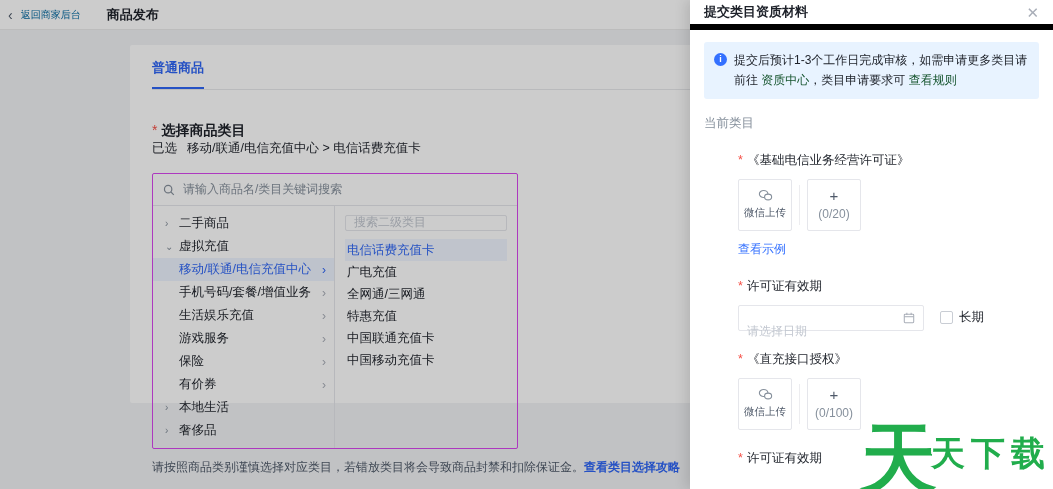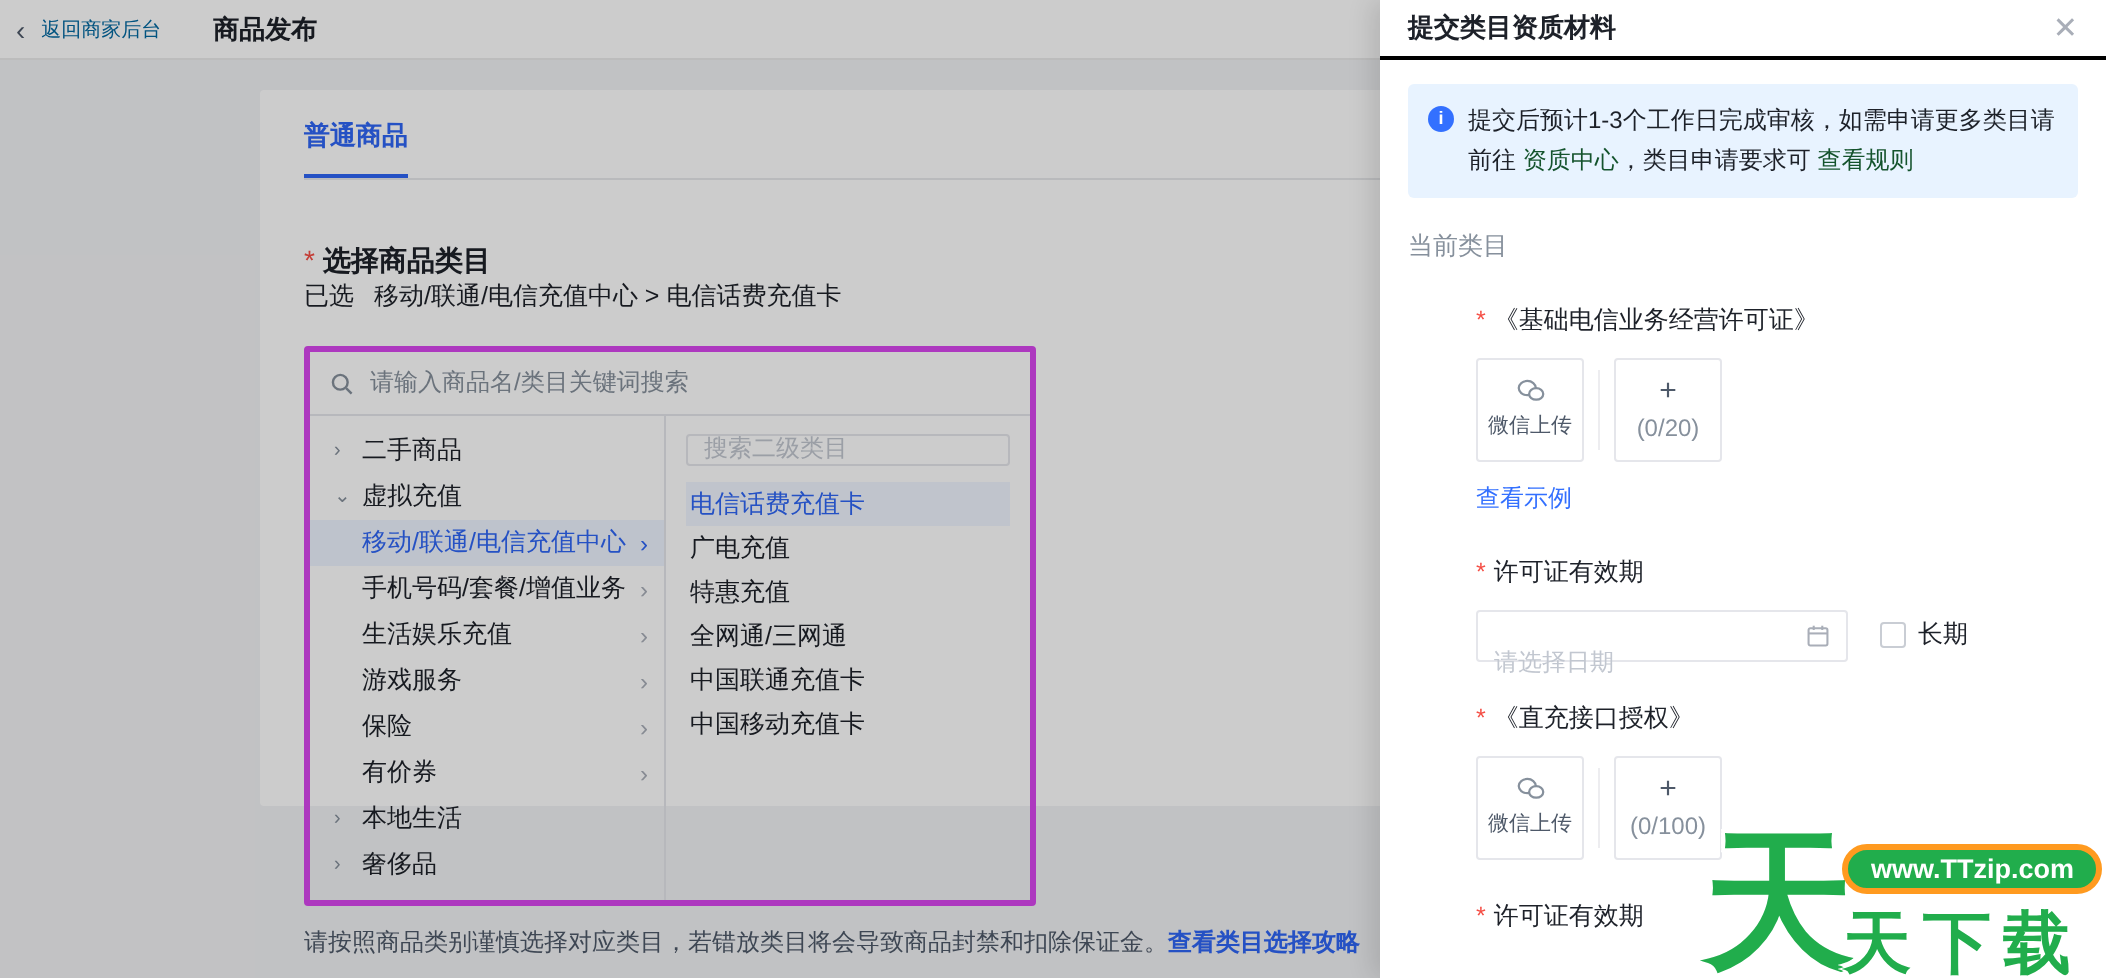--- a/index.html
+++ b/index.html
@@ -24,21 +24,21 @@
   }
   .tab-row { border-bottom:1px solid #e8e9eb; padding-top:14px; }
   .tab {
     display:inline-block; color:#2f66f5; font-size:13px; font-weight:600;
     padding-bottom:10px; border-bottom:2px solid #2f66f5; cursor:pointer;
   }
   .section-heading { margin-top:32px; font-size:14px; font-weight:700; }
   .req { color:#f54e45; margin-right:4px; font-weight:400; }
   .selected-line { font-size:12.5px; color:#1d2129; display:flex; gap:10px; }
 
-  .cat-box { margin-top:16px; width:366px; border:3px solid #d946ef; border-radius:2px; }
+  .cat-box { margin-top:16px; width:366px; border:1px solid #d946ef; border-radius:2px; }
   .cat-search {
     display:flex; align-items:center; gap:8px; height:32px;
     padding:0 10px; border-bottom:1px solid #e5e6eb;
   }
   .cat-search .ph { color:#86909c; font-size:12px; }
   .cat-cols { display:flex; }
   .cat-tree { width:182px; padding:6px 0; }
   .tree-row {
     height:23px; display:flex; align-items:center; font-size:12.5px;
     color:#1d2129; padding:0 8px 0 12px; cursor:pointer; position:relative;
@@ -64,21 +64,21 @@
   
   .mask { position:absolute; inset:0; background:rgba(0,0,0,0.2); z-index:10; }
 
   
   .drawer {
     position:absolute; top:0; right:0; width:363px; height:489px; background:#fff;
     z-index:20; box-shadow:-4px 0 12px rgba(0,0,0,0.12); overflow:hidden;
   }
   .drawer-header {
     height:30px; display:flex; align-items:center; justify-content:space-between;
-    padding:0 14px; border-bottom:2px solid #000000;
+    padding:0 14px; border-bottom:6px solid #000000;
   }
   .drawer-title { font-size:13px; font-weight:700; color:#1d2129; }
   .close-btn { color:#a9aeb8; font-size:15px; cursor:pointer; line-height:1; }
   .drawer-body { padding:12px 14px 0 14px; }
 
   .notice {
     background:#e8f3ff; border-radius:3px; padding:8px 10px 8px 10px;
     font-size:12px; line-height:1.7; color:#1d2129; display:flex; gap:7px;
   }
   .info-icon {
@@ -210,22 +210,22 @@
         <div class="tree-row">
             <span class="pre">›</span>
             <span>奢侈品</span>
           </div>
       </div>
       <div class="cat-sub">
         <input class="sub-search" type="text" placeholder="搜索二级类目" style="">
         <div class="sub-list">
           <div class="sub-item sel">电信话费充值卡</div>
           <div class="sub-item">广电充值</div>
+          <div class="sub-item">全网通/三网通</div>
           <div class="sub-item">特惠充值</div>
-          <div class="sub-item">全网通/三网通</div>
           <div class="sub-item">中国联通充值卡</div>
           <div class="sub-item">中国移动充值卡</div>
         </div>
       </div>
     </div>
   </div>
 
   <div class="cat-footnote">
     <span>请按照商品类别谨慎选择对应类目，若错放类目将会导致商品封禁和扣除保证金。</span><a>查看类目选择攻略</a>
   </div>
@@ -320,16 +320,15 @@
       
       
       
     </div>
   </div>
 </div>
 
 <div class="watermark">
   <span class="wm-big wm-outline">天</span>
   <span class="wm-right">
-    <span class="wm-pill">www.TTzip.com</span>
     <span class="wm-rest wm-outline">天下载</span>
   </span>
 </div>
 
 </body></html>

